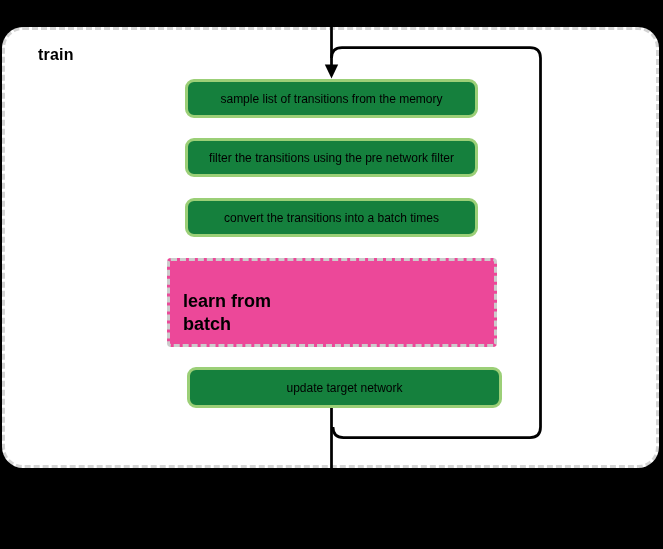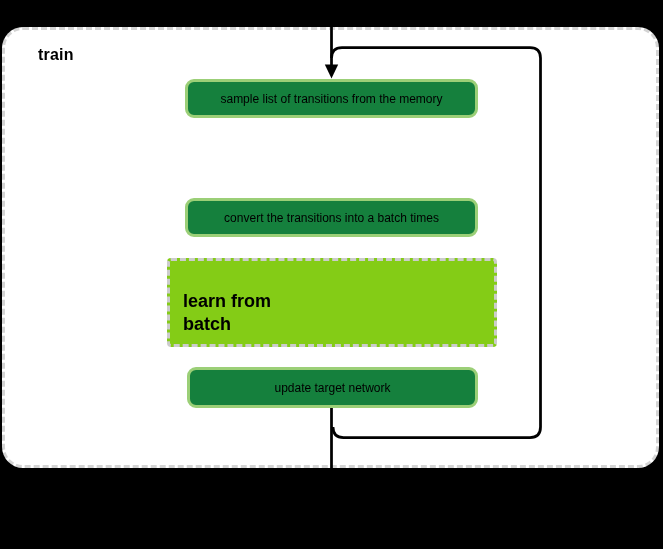--- a/index.html
+++ b/index.html
@@ -44,29 +44,29 @@
     align-items: center;
     justify-content: center;
     text-align: center;
     font-size: 12px;
     line-height: 14px;
     padding: 0 10px;
   }
   .step-1 { top: 79px; }
   .step-2 { top: 138px; }
   .step-3 { top: 198px; }
-  .step-final { top: 367px; left: 187px; width: 291px; height: 41px; }
+  .step-final { top: 367px; left: 187px; width: 315px; height: 41px; }
   .subprocess {
     position: absolute;
     left: 167px;
     top: 258px;
     width: 330px;
     height: 89px;
     box-sizing: border-box;
-    background: #84cc16;
+    background: #ec4899;
     border: 3px dashed var(--subprocess-border, #cccccc);
     border-radius: 4px;
     padding: 6px 13px;
     font-size: 18px;
     font-weight: bold;
     line-height: 23px;
     white-space: pre-line;
   }
   .loop-label {
     position: absolute;
@@ -94,20 +94,23 @@
 <div class="stage">
 
   <div class="canvas"></div>
 
   <div class="train-label">train</div>
 
   <div class="step step-1">
     <span>sample list of transitions from the memory</span>
   </div>
 
+  <div class="step step-2">
+    <span>filter the transitions using the pre network filter</span>
+  </div>
 
   <div class="step step-3">
     <span>convert the transitions into a batch times</span>
   </div>
 
   <div class="subprocess">
     <span>learn from
 batch</span>
   </div>
 

